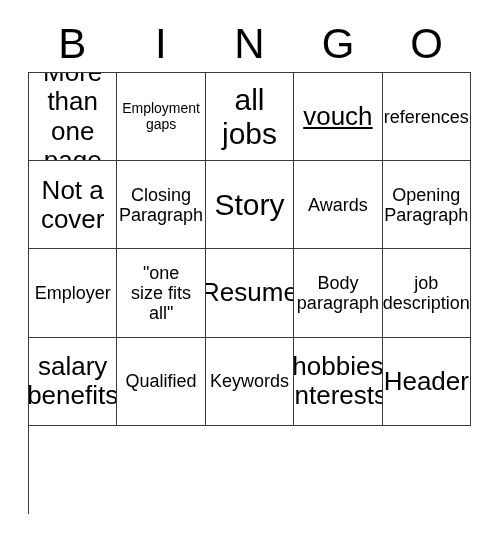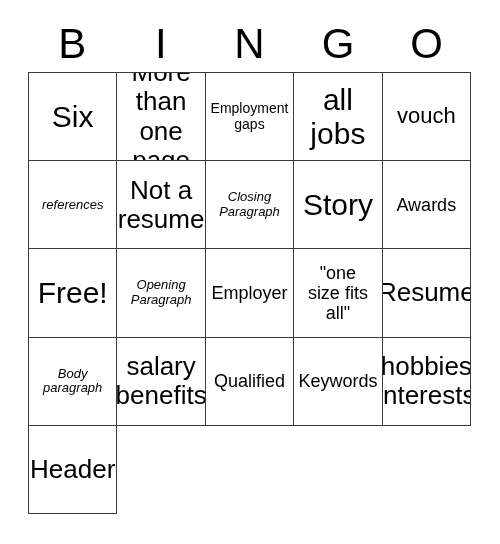--- a/index.html
+++ b/index.html
@@ -75,43 +75,40 @@
 
   .cell-text {
     display: block;
     line-height: 1.12;
     white-space: pre-line;
     word-break: normal;
   }
 
   
   .fs-xl  { font-size: 30px; }
-  .fs-lg  { font-size: 22px; }
+  .fs-lg  { font-size: 26px; text-decoration: underline; }
   .fs-md  { font-size: 26px; }
   .fs-sm  { font-size: 18px; }
-  .fs-xs  { font-size: 13px; font-style: italic; }
+  .fs-xs  { font-size: 18px; }
   .fs-xxs { font-size: 14px; }
 </style>
 </head>
 <body>
 
 <div id="bingo-card">
 
   <div class="header-row">
     <div class="header-letter">B</div>
     <div class="header-letter">I</div>
     <div class="header-letter">N</div>
     <div class="header-letter">G</div>
     <div class="header-letter">O</div>
   </div>
 
   <div class="grid" id="bingo-grid">
-      <div class="cell">
-        <span class="cell-text fs-xl">Six</span>
-      </div>
       <div class="cell">
         <span class="cell-text fs-md">More
 than one
 page</span>
       </div>
       <div class="cell">
         <span class="cell-text fs-xxs">Employment
 gaps</span>
       </div>
       <div class="cell">
@@ -119,53 +116,54 @@
 jobs</span>
       </div>
       <div class="cell">
         <span class="cell-text fs-lg">vouch</span>
       </div>
       <div class="cell">
         <span class="cell-text fs-xs">references</span>
       </div>
       <div class="cell">
         <span class="cell-text fs-md">Not a
-resume</span>
+cover</span>
       </div>
       <div class="cell">
         <span class="cell-text fs-xs">Closing
 Paragraph</span>
       </div>
       <div class="cell">
         <span class="cell-text fs-xl">Story</span>
       </div>
       <div class="cell">
         <span class="cell-text fs-sm">Awards</span>
-      </div>
-      <div class="cell">
-        <span class="cell-text fs-xl">Free!</span>
       </div>
       <div class="cell">
         <span class="cell-text fs-xs">Opening
 Paragraph</span>
       </div>
       <div class="cell">
         <span class="cell-text fs-sm">Employer</span>
       </div>
       <div class="cell">
         <span class="cell-text fs-sm">"one
 size fits
 all"</span>
       </div>
       <div class="cell">
         <span class="cell-text fs-md">Resume</span>
       </div>
       <div class="cell">
         <span class="cell-text fs-xs">Body
 paragraph</span>
+      </div>
+      <div class="cell">
+        <span class="cell-text fs-xs">job
+description</span>
       </div>
       <div class="cell">
         <span class="cell-text fs-md">salary
 benefits</span>
       </div>
       <div class="cell">
         <span class="cell-text fs-sm">Qualified</span>
       </div>
       <div class="cell">
         <span class="cell-text fs-sm">Keywords</span>

